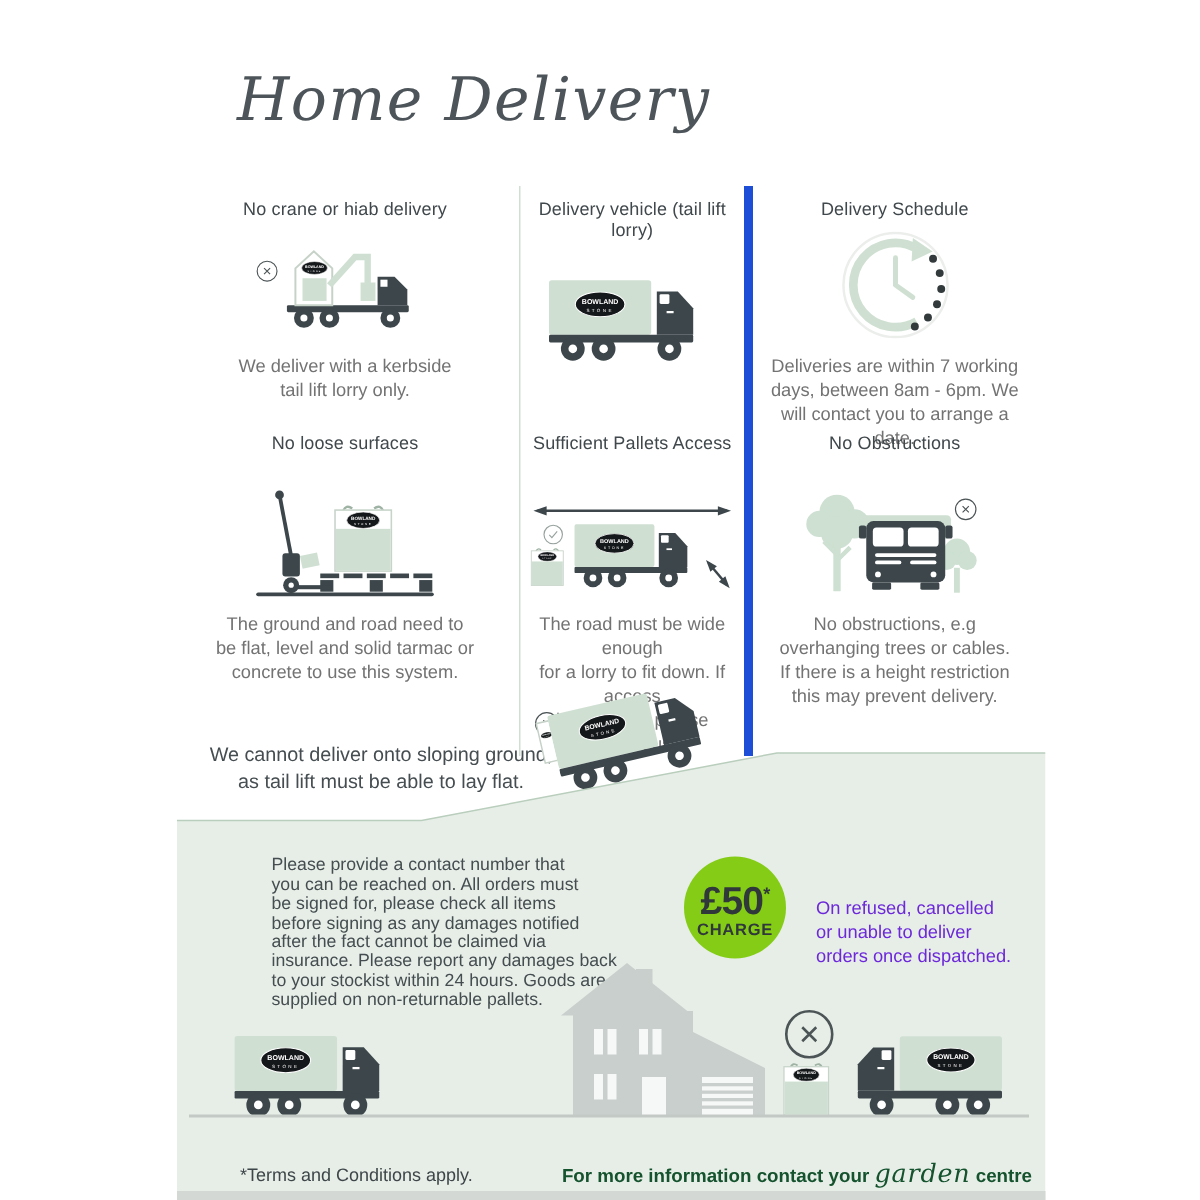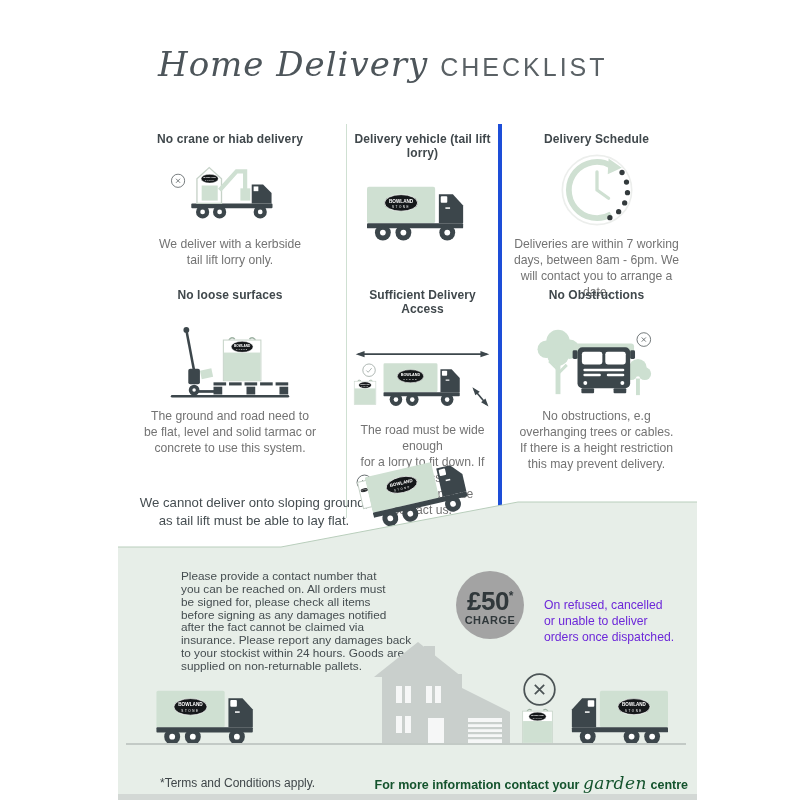--- a/index.html
+++ b/index.html
@@ -1,41 +1,41 @@
 <!DOCTYPE html>
 <html><head>
 <meta charset="utf-8">
 <style>
   html,body{margin:0;padding:0;background:#fff;}
   .page{position:relative;width:800px;height:800px;background:#fff;overflow:hidden;
         font-family:"Liberation Sans",sans-serif;color:#4b5257;}
   
   .title{position:absolute;left:158px;top:44px;display:flex;align-items:baseline;white-space:nowrap;}
-  .title .script{font-family:"DejaVu Serif",serif;font-style:italic;font-size:34px;color:#4d555a;letter-spacing:1px;}
+  .title .script{font-family:"DejaVu Serif",serif;font-style:italic;font-size:40px;color:#4d555a;letter-spacing:1px;}
   .title .caps{font-size:25px;letter-spacing:3px;color:#5a6165;margin-left:12px;font-weight:400;}
   
   .grid{position:absolute;left:133px;top:124px;width:558px;display:grid;
         grid-template-columns:194px 175px 189px;}
   .cell{text-align:center;padding:4px 6px 0;}
-  .cell.mid{border-left:1px solid #cfe0d2;border-right:4px solid #1d4ed8;margin-left:19px;}
-  .cell h3{font-size:12px;font-weight:700;color:#40484c;margin:4px 0 0;letter-spacing:.1px;}
+  .cell.mid{border-left:1px solid #cfe0d2;border-right:6px solid #1d4ed8;margin-left:19px;}
+  .cell h3{font-size:12px;font-weight:400;color:#40484c;margin:4px 0 0;letter-spacing:.1px;}
   .cell .art{display:flex;align-items:flex-end;justify-content:center;}
   .r1{height:152px;} .r1 .art{height:80px;margin-top:2px;}
   .r2 .art{height:94px;margin-top:4px;}
   .cell p{font-size:12.2px;line-height:16px;white-space:pre-line;margin:8px 0 0;color:#737373;}
   
   .slope-note{position:absolute;left:130px;top:481px;width:248px;text-align:center;
               font-size:13.2px;line-height:18px;white-space:pre-line;color:#454d51;}
   .slope-truck{position:absolute;left:348px;top:450px;}
   
   .green-bg{position:absolute;left:118px;top:450px;}
   .para{position:absolute;left:160px;top:558px;width:265px;font-size:11.8px;line-height:12.9px;
         white-space:pre-line;color:#454d50;margin-left:21px;}
   .badge{position:absolute;left:456px;top:571px;width:68px;height:68px;border-radius:50%;
-         background:#a3a3a3;display:flex;flex-direction:column;align-items:center;justify-content:center;color:#30383b;}
+         background:#84cc16;display:flex;flex-direction:column;align-items:center;justify-content:center;color:#30383b;}
   .badge .amt{font-size:26px;font-weight:800;line-height:24px;letter-spacing:-.5px;}
   .badge .amt sup{font-size:12px;font-weight:800;}
   .badge .lbl{font-size:11px;font-weight:800;letter-spacing:.5px;margin-top:1px;}
   .charge-note{position:absolute;left:544px;top:586px;font-size:12.2px;line-height:15.8px;
                white-space:pre-line;color:#6d28d9;}
   .house{position:absolute;left:374px;top:640px;}
   .garage-x{position:absolute;left:522px;top:672px;}
   .garage-bag{position:absolute;left:521px;top:707px;}
   .truck-bl{position:absolute;left:156px;top:686px;}
   .truck-br{position:absolute;left:556px;top:686px;}
@@ -89,21 +89,20 @@
       </symbol>
       <symbol id="sym-check" viewBox="0 0 24 24">
         <circle cx="12" cy="12" r="10.5" fill="none" stroke="#97a29e" stroke-width="1.3"></circle>
         <path d="M7.5,12.5 l3,3 l6,-7" fill="none" stroke="#97a29e" stroke-width="1.3"></path>
       </symbol>
     </defs>
   </svg>
 
   <header class="title">
     <span class="script">Home Delivery</span>
-    <span class="caps">CHECKLIST</span>
   </header>
 
   <div class="grid">
 
     <section class="cell r1">
       <h3>No crane or hiab delivery</h3>
       <div class="art">
         <svg width="124" height="68" viewBox="0 0 130 72">
           <use href="#sym-x" x="2" y="14" width="16" height="16"></use>
           <rect x="24" y="46" width="86" height="5" rx="1" fill="#3c464b"></rect>
@@ -187,21 +186,21 @@
           <circle cx="30" cy="70" r="5.5" fill="#3c464b"></circle>
             <circle cx="30" cy="70" r="1.8" fill="#fff"></circle>
         </svg>
       </div>
       <p>The ground and road need to
 be flat, level and solid tarmac or
 concrete to use this system.</p>
     </section>
 
     <section class="cell r2 mid">
-      <h3>Sufficient Delivery Access</h3>
+      <h3>Sufficient Pallets Access</h3>
       <div class="art">
         <svg width="152" height="68" viewBox="0 0 156 70">
           <line x1="6" y1="6" x2="150" y2="6" stroke="#3c464b" stroke-width="1.8"></line>
           <polygon points="13,2.5 3,6 13,9.5" fill="#3c464b"></polygon>
           <polygon points="143,2.5 153,6 143,9.5" fill="#3c464b"></polygon>
           <use href="#sym-check" x="10" y="16" width="16" height="16"></use>
           <use href="#sym-bag" x="0" y="33" width="27" height="31"></use>
           <use href="#sym-truck" x="34" y="12" width="100" height="53.3"></use>
           <use href="#sym-logo" x="49" y="23" width="31" height="15.5"></use>
           <g transform="rotate(50 143 54)">

